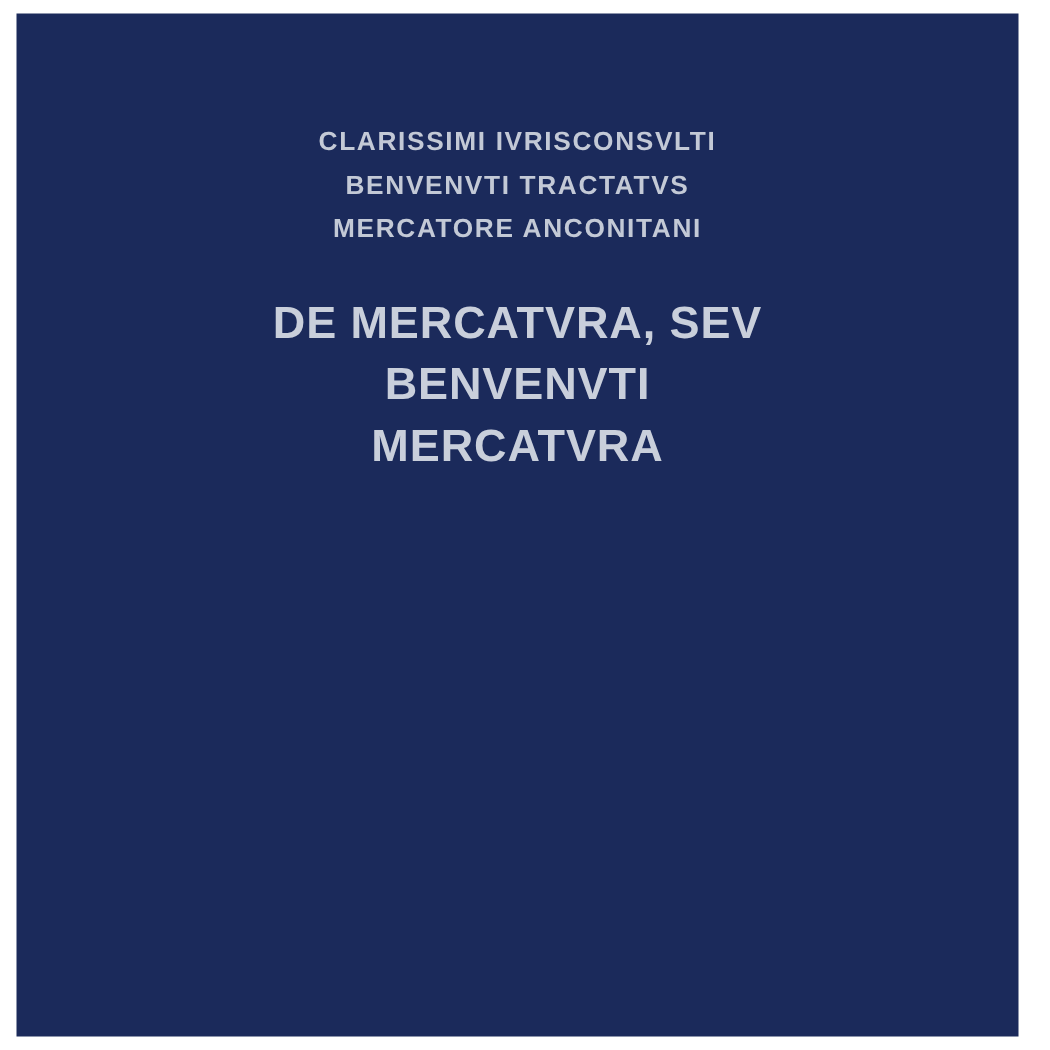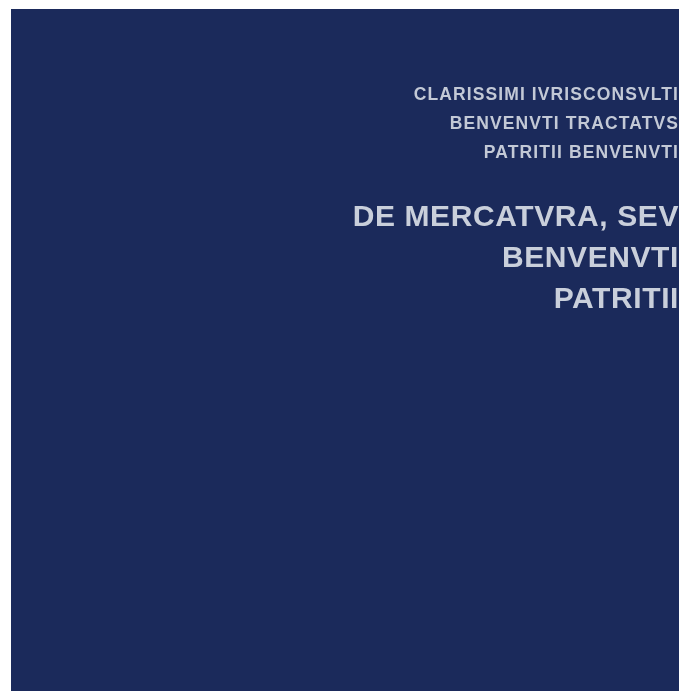--- a/index.html
+++ b/index.html
@@ -34,21 +34,21 @@
     left: 0;
     top: 0;
     width: 100%;
     height: 100%;
   }
   .author-block {
     position: absolute;
     left: 0;
     right: 0;
     top: 71px;
-    text-align: right;
+    text-align: center;
     color: #c3c9d6;
     font-size: 17.5px;
     font-weight: bold;
     letter-spacing: 1.1px;
     line-height: 29px;
   }
   .author-line {
     display: block;
     white-space: nowrap;
   }
@@ -60,37 +60,36 @@
     text-align: center;
     color: #c9cfdb;
     font-size: 30px;
     font-weight: bold;
     letter-spacing: 0.6px;
     line-height: 41px;
   }
   .title-line {
     display: block;
     white-space: nowrap;
-    text-align: right;
   }
 </style>
 </head>
 <body>
 
 <div class="page">
   <div class="book-cover">
     <div class="cover-inner">
 
       <div class="author-block">
         <span class="author-line">CLARISSIMI IVRISCONSVLTI</span>
         <span class="author-line">BENVENVTI TRACTATVS</span>
-        <span class="author-line">PATRITII BENVENVTI</span>
+        <span class="author-line">MERCATORE ANCONITANI</span>
       </div>
 
       <div class="title-block">
         <span class="title-line">DE MERCATVRA, SEV</span>
         <span class="title-line">BENVENVTI</span>
-        <span class="title-line">PATRITII</span>
+        <span class="title-line">MERCATVRA</span>
       </div>
 
     </div>
   </div>
 </div>
 
 </body></html>

